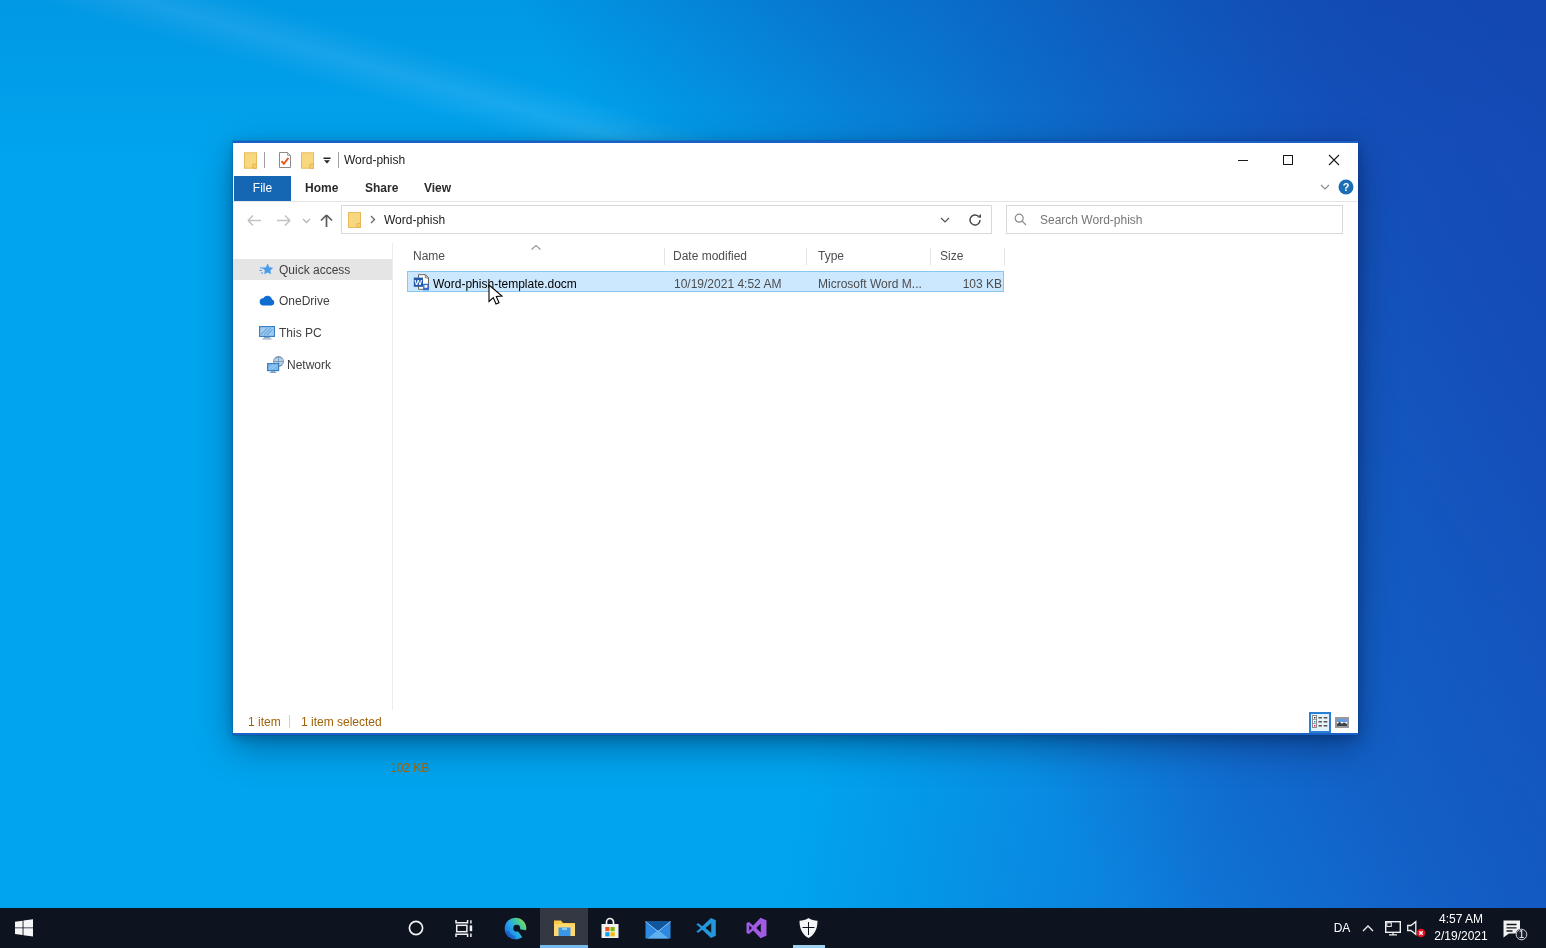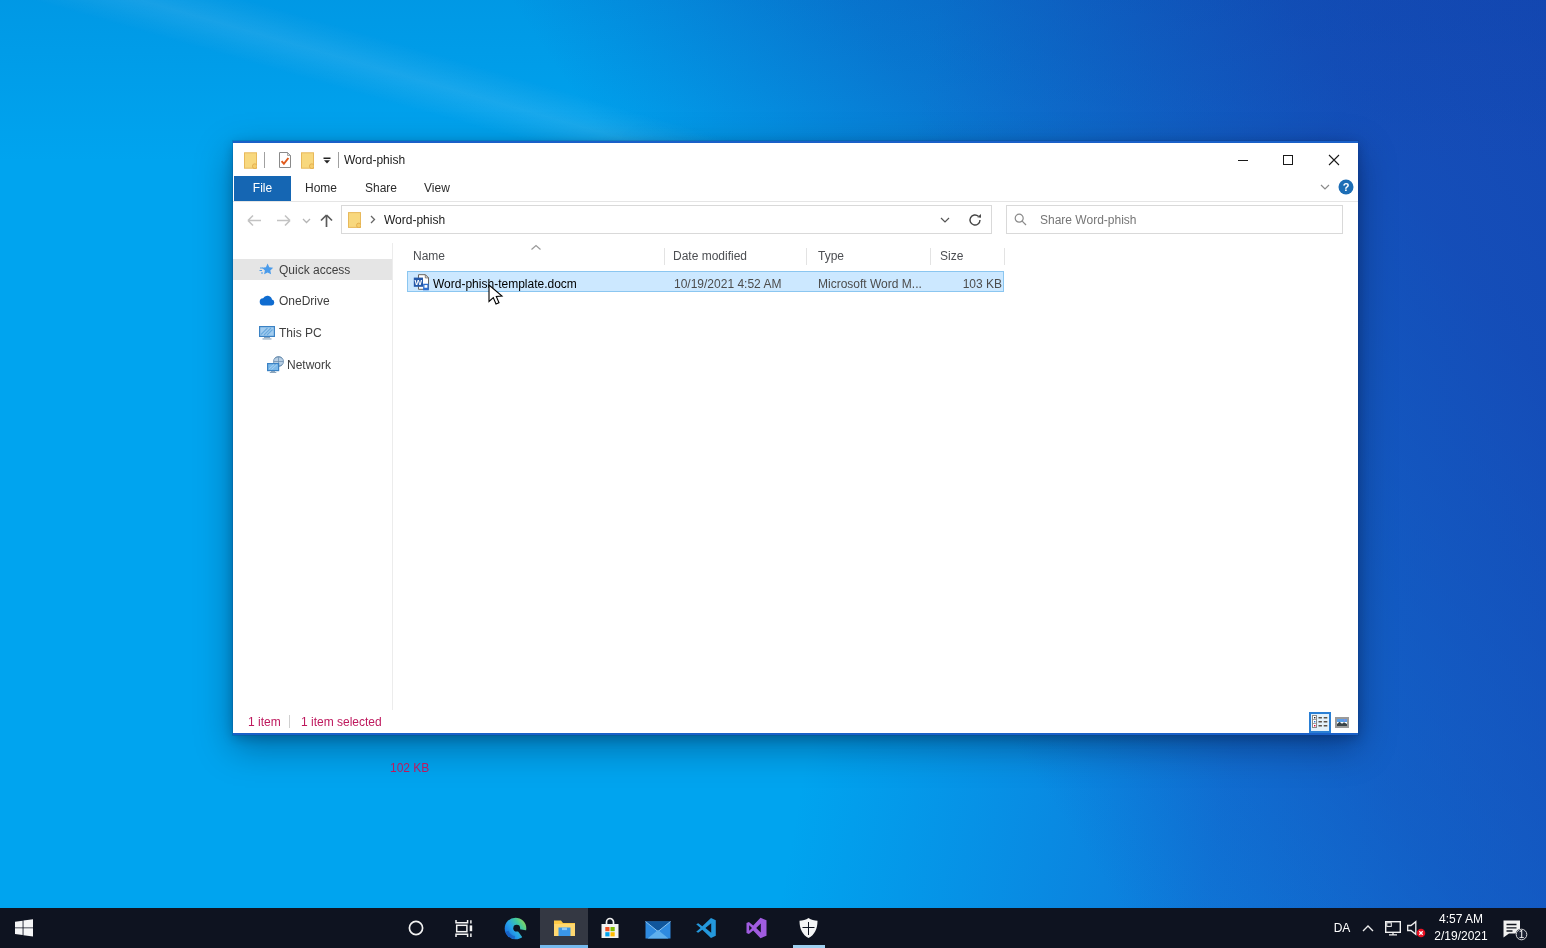--- a/index.html
+++ b/index.html
@@ -34,40 +34,40 @@
 }
 .titlebar { position:absolute; left:0; top:0; width:100%; height:33px; background:#fff; }
 .qat { position:absolute; left:11px; top:8px; height:18px; display:flex; align-items:center; }
 .qsep { width:1px; height:16px; background:#a0a0a0; margin:0 7px; }
 .title { position:absolute; left:111px; top:10px; font-size:12px; color:#1a1a1a; }
 .capbtns { position:absolute; right:2px; top:2px; height:30px; display:flex; }
 .capbtn { width:45px; height:30px; display:flex; align-items:center; justify-content:center; }
 
 .tabs { position:absolute; left:0; top:33px; width:100%; height:26px; background:#fff; border-bottom:1px solid #e5e5e5; }
 .tab-file { position:absolute; left:1px; top:0; width:57px; height:25px; background:#1566b3; color:#fff; text-align:center; line-height:25px; font-size:12px; }
-.tab { position:absolute; top:0; height:25px; line-height:25px; font-size:12px; color:#2b2b2b; }
+.tab { position:absolute; top:0; height:25px; line-height:25px; font-size:12px; color:#2b2b2b;font-weight:bold; }
 .ribbon-right { position:absolute; right:4px; top:3px; display:flex; align-items:center; gap:8px; }
 
 .navbar { position:absolute; left:0; top:59px; width:100%; height:41px; background:#fff; }
 .navarrows { position:absolute; left:0; top:0; height:41px; }
 .addrbar { position:absolute; left:108px; top:3px; width:618px; height:29px; border:1px solid #d9d9d9; background:#fff; display:flex; align-items:center; }
 .refreshbox { position:absolute; left:725px; top:3px; width:34px; height:29px; border:1px solid #d9d9d9; border-left:none; background:#fff; display:flex; align-items:center; justify-content:center; }
 .searchbox { position:absolute; left:773px; top:3px; width:337px; height:29px; border:1px solid #d9d9d9; background:#fff; display:flex; align-items:center; }
 
 .winbody { position:absolute; left:0; top:100px; width:100%; height:470px; background:#fff; }
 .sidebar { position:absolute; left:0; top:0; width:159px; height:100%; }
 .sideitem { position:absolute; left:0; width:159px; height:21px; display:flex; align-items:center; }
 .sideitem .icon { position:absolute; left:26px; }
 .sideitem .label { position:absolute; left:46px; font-size:12px; color:#404040; }
 .filepane { position:absolute; left:159px; top:0; width:967px; height:100%; border-left:1px solid #ececec;padding-left:13px; }
 .hdr { position:absolute; top:2px; height:23px; font-size:12px; color:#4c4e52; }
 .hsep { position:absolute; top:5px; width:1px; height:17px; background:#e3e3e3; }
 .filerow { position:absolute; left:14px; top:28px; width:597px; height:21px; background:#cce8ff; border:1px solid #8bc6f0; }
 
-.statusbar { position:absolute; left:0; bottom:0; width:100%; height:23px; background:#fff; font-size:12px; color:#be185d; }
+.statusbar { position:absolute; left:0; bottom:0; width:100%; height:23px; background:#fff; font-size:12px; color:#a16207; }
 .ssep { position:absolute; top:5px; width:1px; height:13px; background:#d0d0d0; }
 
 .taskbar { position:absolute; left:0; top:908px; width:1546px; height:40px; background:#0e1320; }
 .tsearch { position:absolute; left:48px; top:0; width:345px; height:40px; background:#f2f2f2; border:1px solid #a5a5a5; display:flex; align-items:center; color:#3f3f3f; font-size:13px; }
 .ticon { position:absolute; top:0; width:44px; height:40px; display:flex; align-items:center; justify-content:center; }
 .tray { position:absolute; top:0; height:40px; color:#fff; font-size:12px; }
 .underline { position:absolute; height:3px; background:#76b9ed; top:37px; }
 .cursor { position:absolute; left:488px; top:284px; z-index:50; }
 </style>
 </head>
@@ -160,21 +160,21 @@
         <svg width="14" height="14" viewBox="0 0 14 14">
             <path d="M12 7 a5 5 0 1 1 -1.6 -3.7" fill="none" stroke="#444" stroke-width="1.4"></path>
             <path d="M12.9 1 l0.1 3.8 -3.7 -0.5z" fill="#444"></path>
           </svg>
       </div>
       <div class="searchbox">
         <svg width="13" height="13" viewBox="0 0 13 13" style="margin-left:7px">
             <circle cx="5.2" cy="5.2" r="4" fill="none" stroke="#8a8a8a" stroke-width="1.2"></circle>
             <path d="M8.2 8.2 L12 12" stroke="#8a8a8a" stroke-width="1.2"></path>
           </svg>
-        <span style="margin-left:13px;color:#767676;">Share Word-phish</span>
+        <span style="margin-left:13px;color:#767676;">Search Word-phish</span>
       </div>
     </div>
 
     <div class="winbody">
       <div class="sidebar">
         <div class="sideitem" style="top:16px;background:#e5e5e5;">
           <svg class="icon" width="16" height="16" viewBox="0 0 16 16">
               <path d="M8.6 1.6 l1.7 3.6 3.9 0.5 -2.9 2.7 0.8 3.9 -3.5 -1.9 -3.5 1.9 0.8 -3.9 -2.9 -2.7 3.9 -0.5z" fill="#4a9bea"></path>
               <path d="M1 6 h3 M0.5 8.5 h2.5 M2 11 h2" stroke="#4a9bea" stroke-width="1.1"></path>
             </svg>

